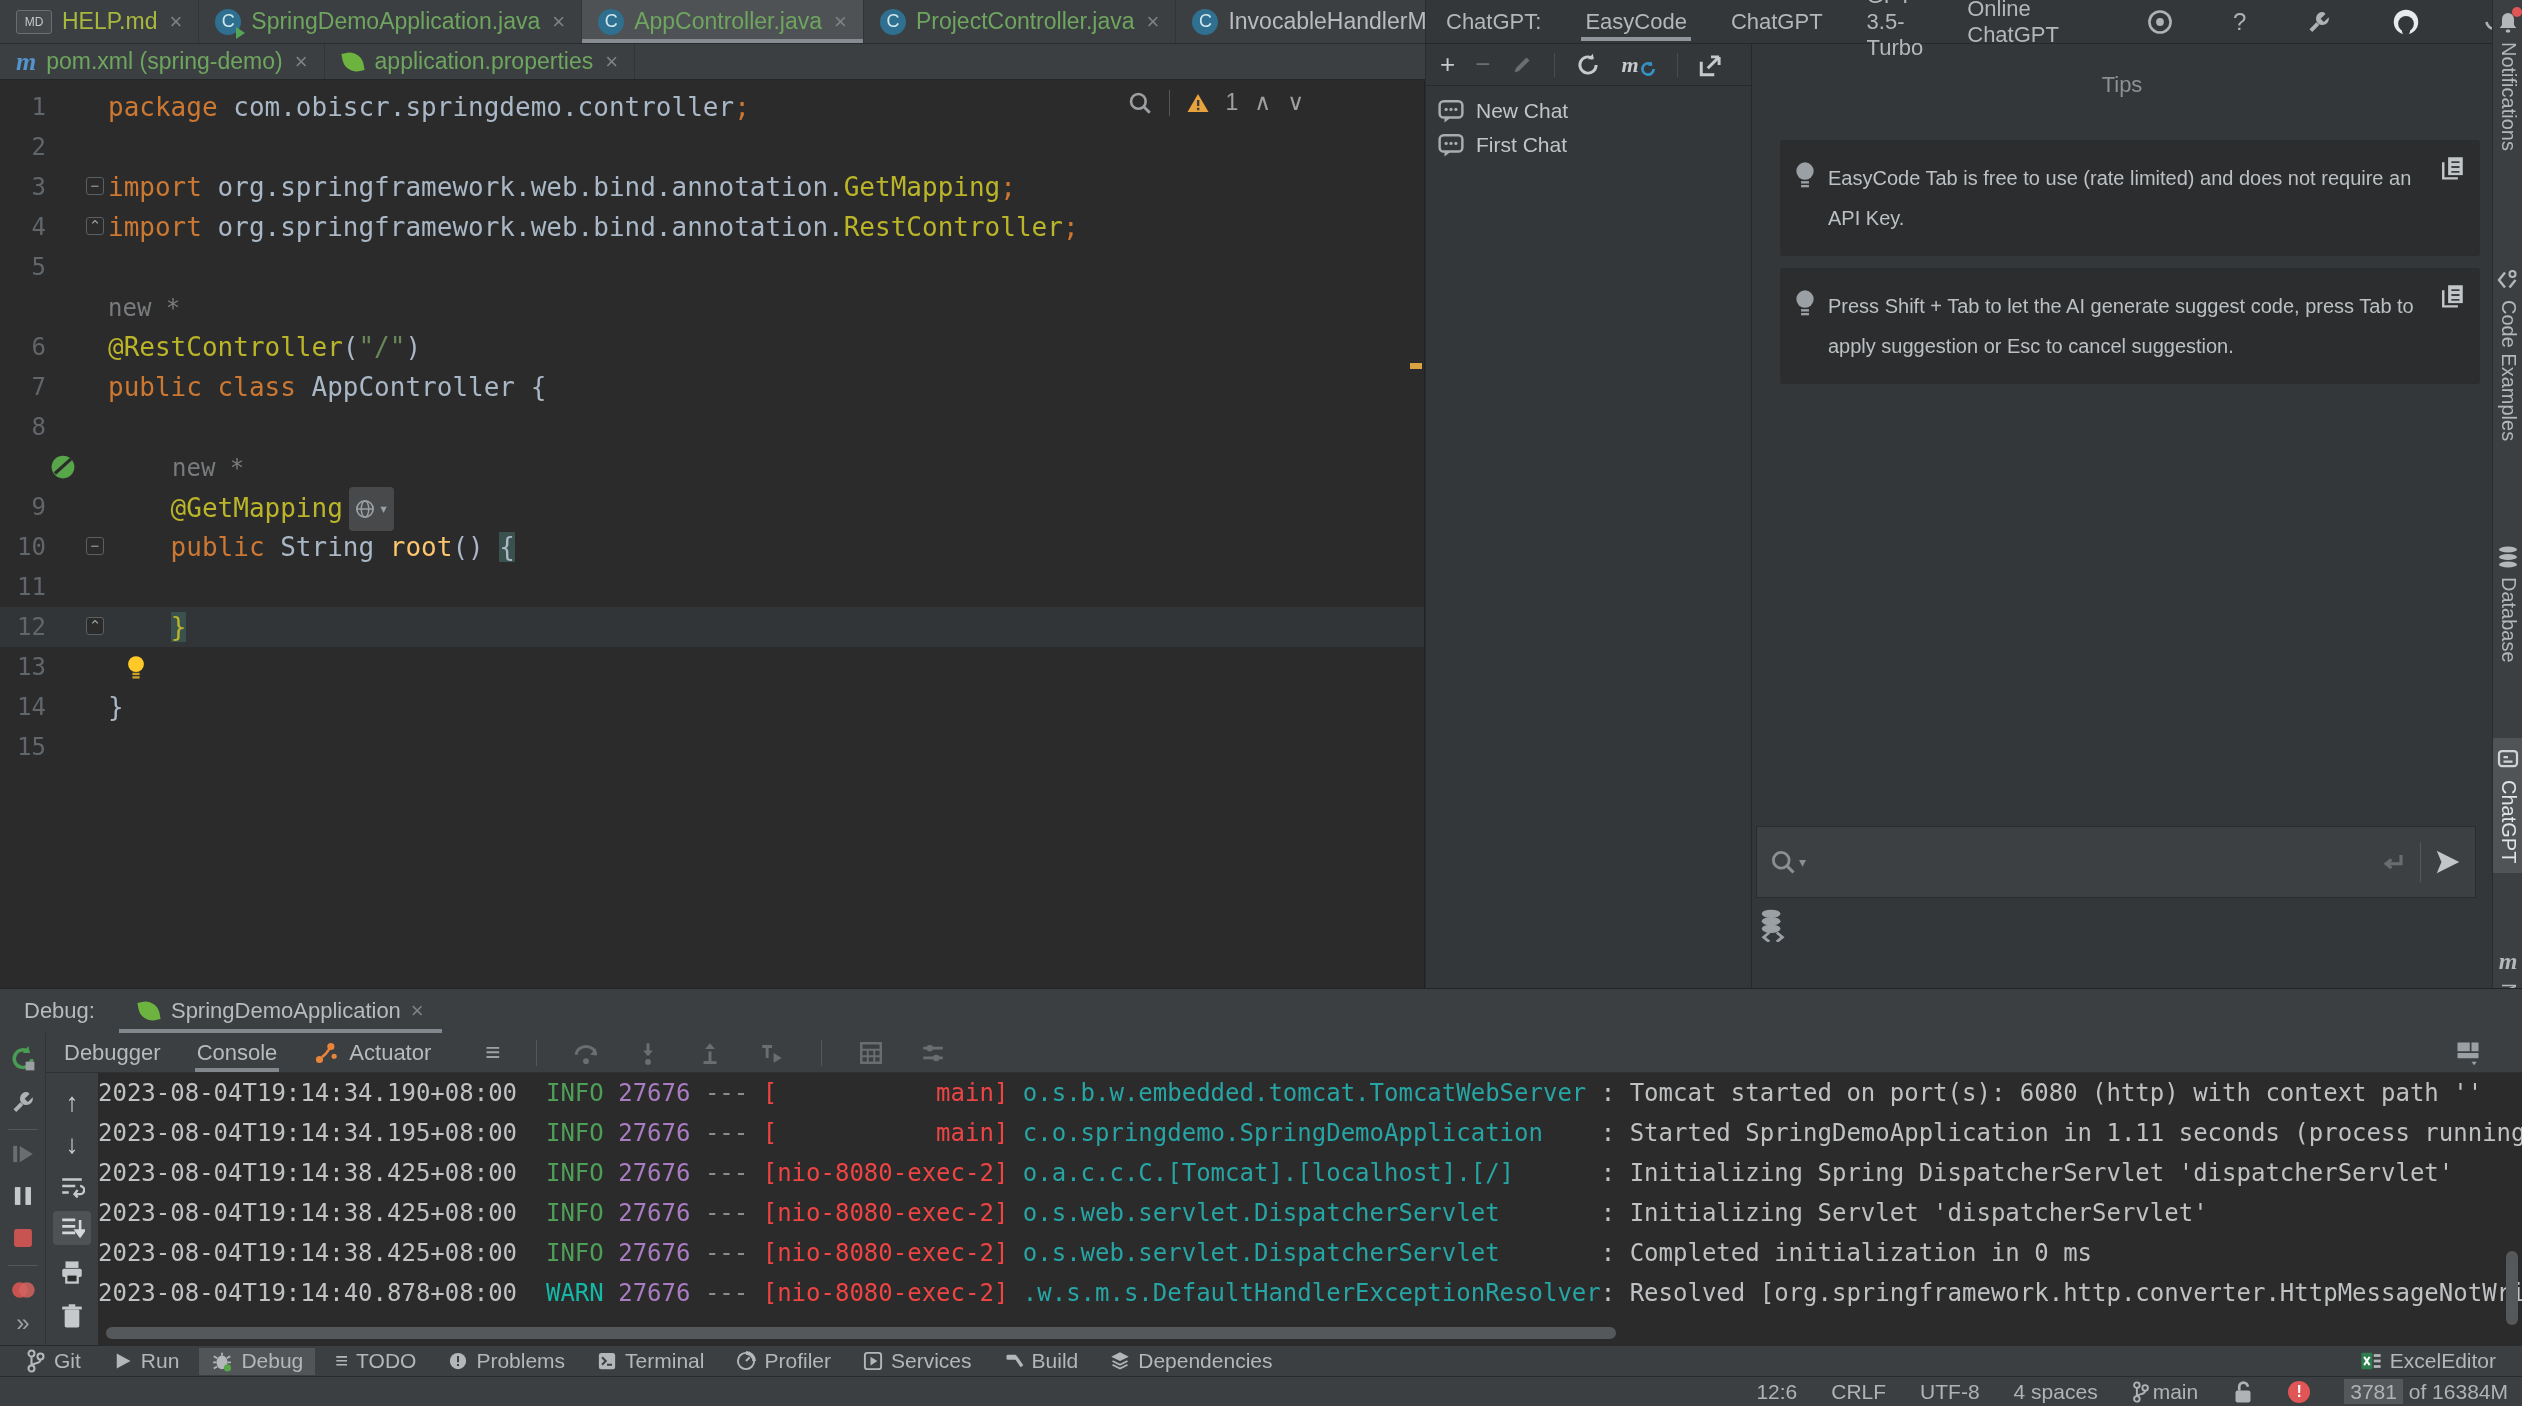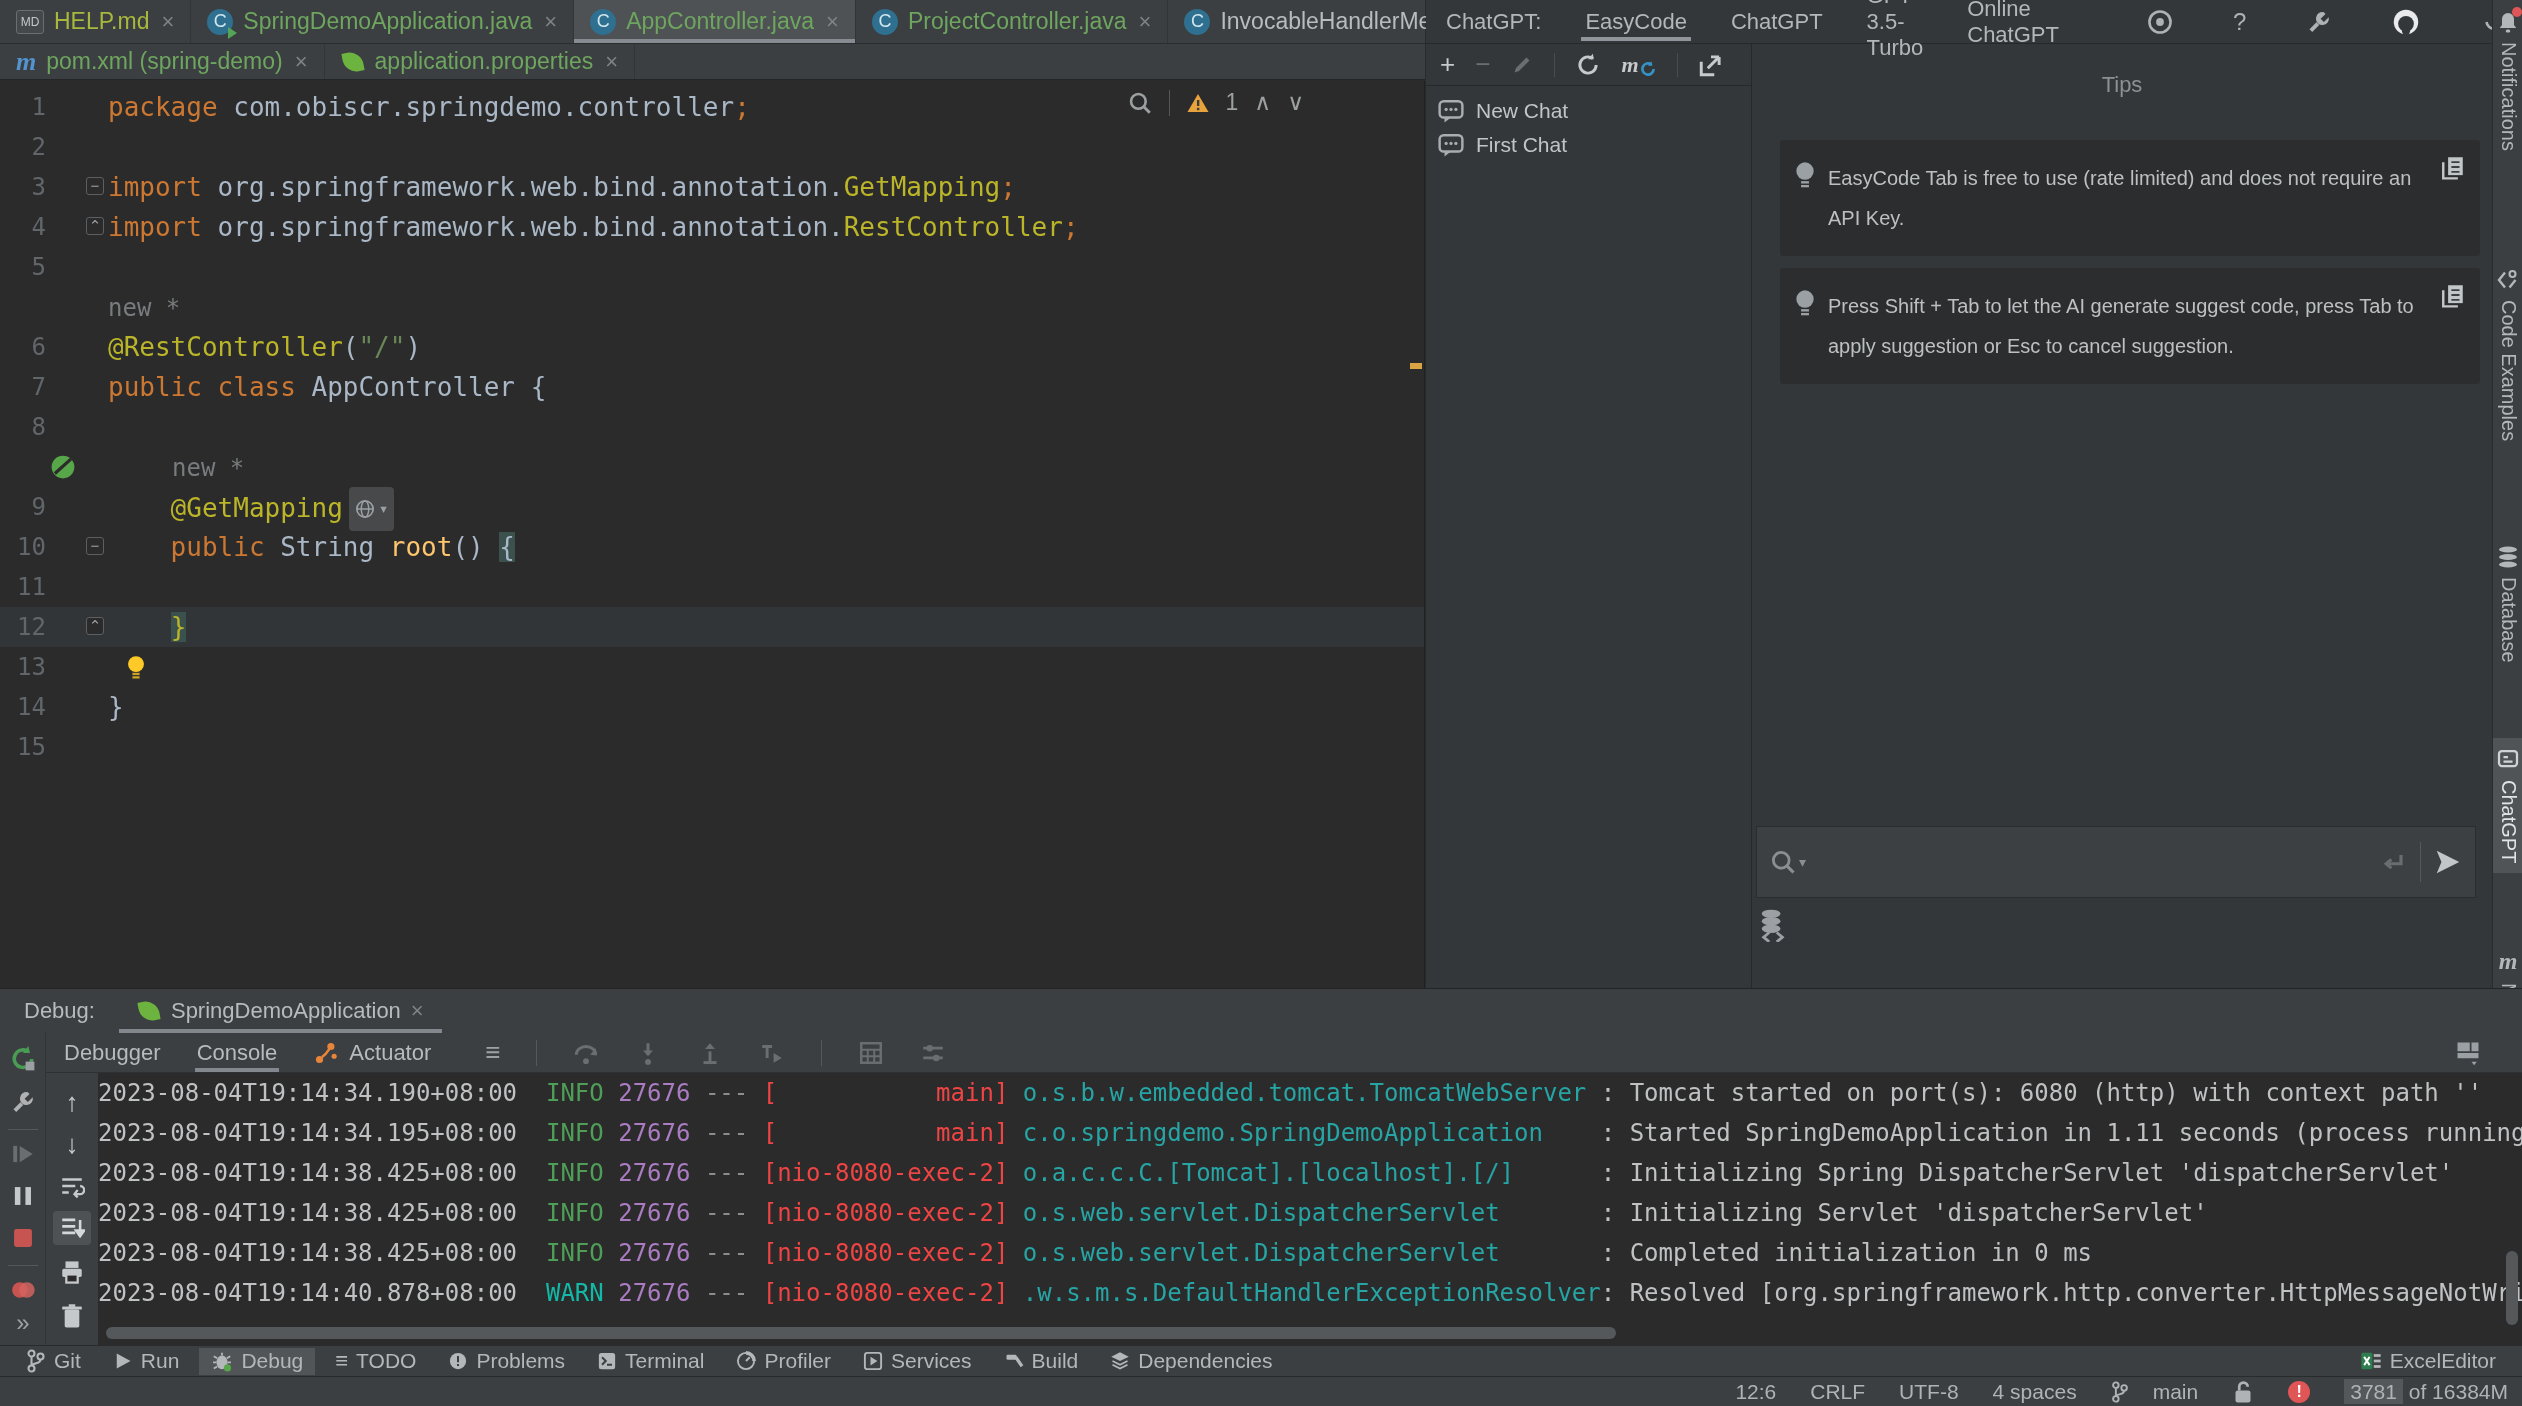--- a/index.html
+++ b/index.html
@@ -15,21 +15,21 @@
   .etab{display:flex;align-items:center;gap:10px;padding:0 16px;font-size:23px;
         border-right:1px solid #323537;position:relative;cursor:default;}
   .etab.active{background:#4e5254;}
   .etab.active:after{content:"";position:absolute;left:0;right:0;bottom:0;height:4px;background:#868c92;}
   .etab .close{color:#7f8386;font-size:22px;margin-left:2px;}
   .fn-yellow{color:#a8b83c;} .fn-green{color:#6ea55f;} .fn-plain{color:#b8bcbe;}
   .cicon{width:26px;height:26px;border-radius:50%;background:#2f6f8f;color:#cfe6ef;font-size:18px;
          display:flex;align-items:center;justify-content:center;flex:0 0 auto;position:relative;}
   .cicon .runbadge{position:absolute;right:-4px;bottom:-4px;width:0;height:0;
          border-left:9px solid #53a657;border-top:6px solid transparent;border-bottom:6px solid transparent;}
-  .mdicon{width:28px;height:24px;background:#44484a;border:1px solid #6a6e71;border-radius:3px;
+  .mdicon{width:36px;height:24px;background:#44484a;border:1px solid #6a6e71;border-radius:3px;
           color:#c3c7c9;font-size:12px;display:flex;align-items:center;justify-content:center;}
   .mavicon{color:#5394ce;font-style:italic;font-weight:bold;font-size:26px;font-family:"Liberation Serif",serif;}
   .leaficon{width:24px;height:24px;position:relative;}
   .leaficon:before{content:"";position:absolute;inset:2px;background:#6db33f;border-radius:0 70% 0 70%;transform:rotate(-10deg);}
   .kebab{margin-left:6px;align-self:center;color:#9da1a4;font-size:26px;padding:0 8px;}
 
   
   #editor{position:absolute;left:0;top:81px;width:1425px;height:907px;background:#2b2b2b;border-right:1px solid #1f2123;}
   .erow{position:relative;display:flex;height:40px;line-height:40px;white-space:pre;}
   .erow.caret{background:#323537;}
@@ -746,21 +746,21 @@
         </svg>
       <span>ExcelEditor</span>
       </div>
   </div>
 
   <div id="statusbar">
     <span>12:6</span>
     <span>CRLF</span>
     <span>UTF-8</span>
     <span>4 spaces</span>
-    <span style="display:flex;align-items:center;gap:24px;">
+    <span style="display:flex;align-items:center;gap:3px;">
       <svg width="18" height="22" viewBox="0 0 12 16">
           <circle cx="3" cy="3" r="2" fill="none" stroke="#b0b3b5" stroke-width="1.4"></circle>
           <circle cx="3" cy="13" r="2" fill="none" stroke="#b0b3b5" stroke-width="1.4"></circle>
           <circle cx="9" cy="5" r="2" fill="none" stroke="#b0b3b5" stroke-width="1.4"></circle>
           <path d="M3 5 V11 M9 7 C9 10, 5 9, 3 11" fill="none" stroke="#b0b3b5" stroke-width="1.4"></path>
         </svg>
       <span>main</span>
       </span>
     <span>
       <svg width="22" height="24" viewBox="0 0 14 16">

